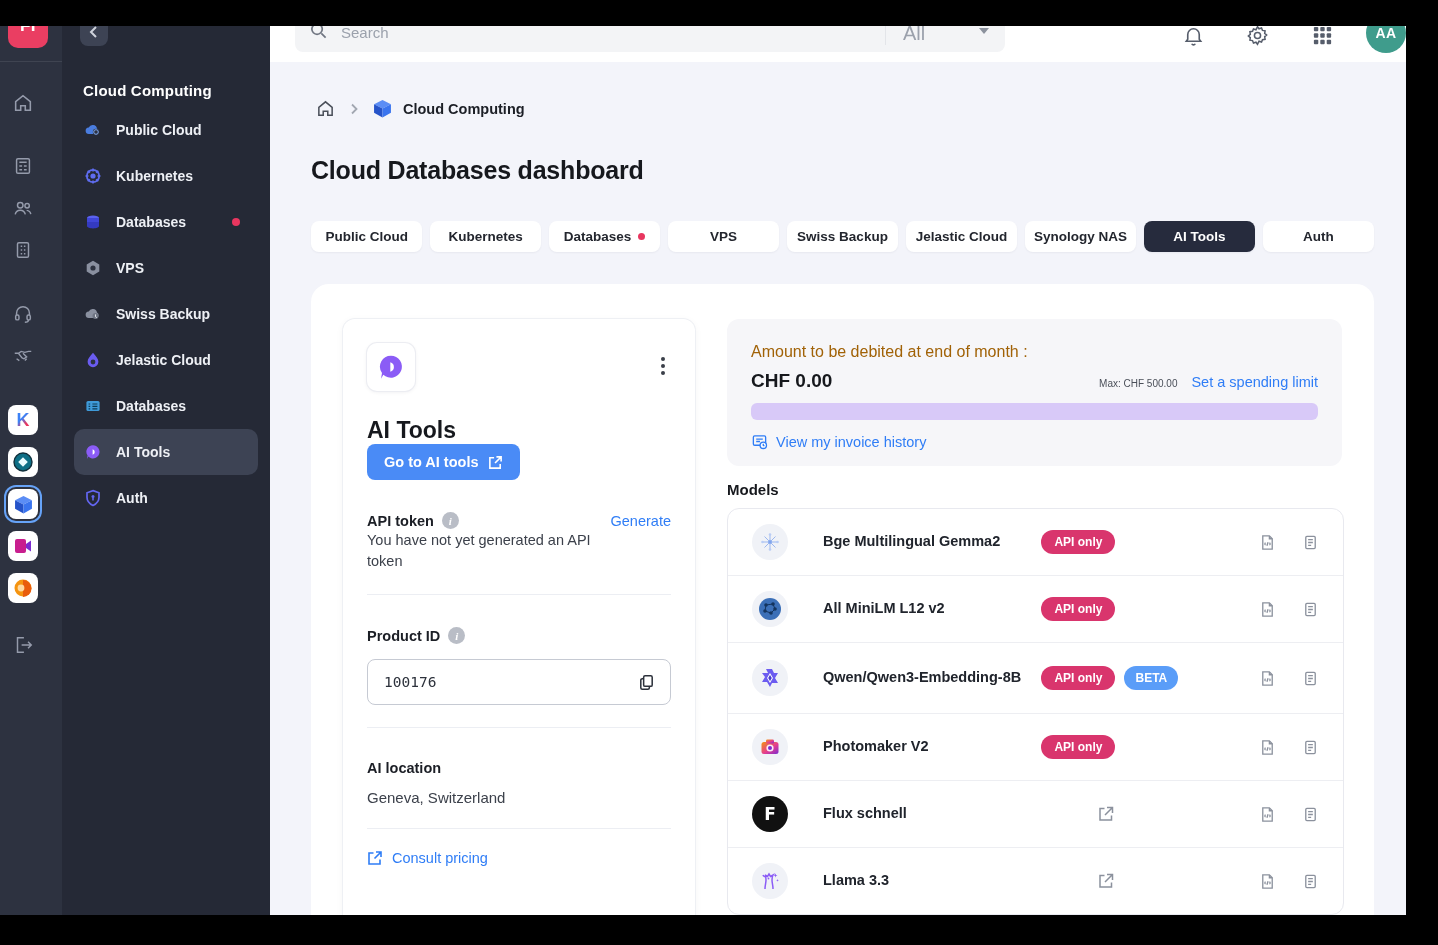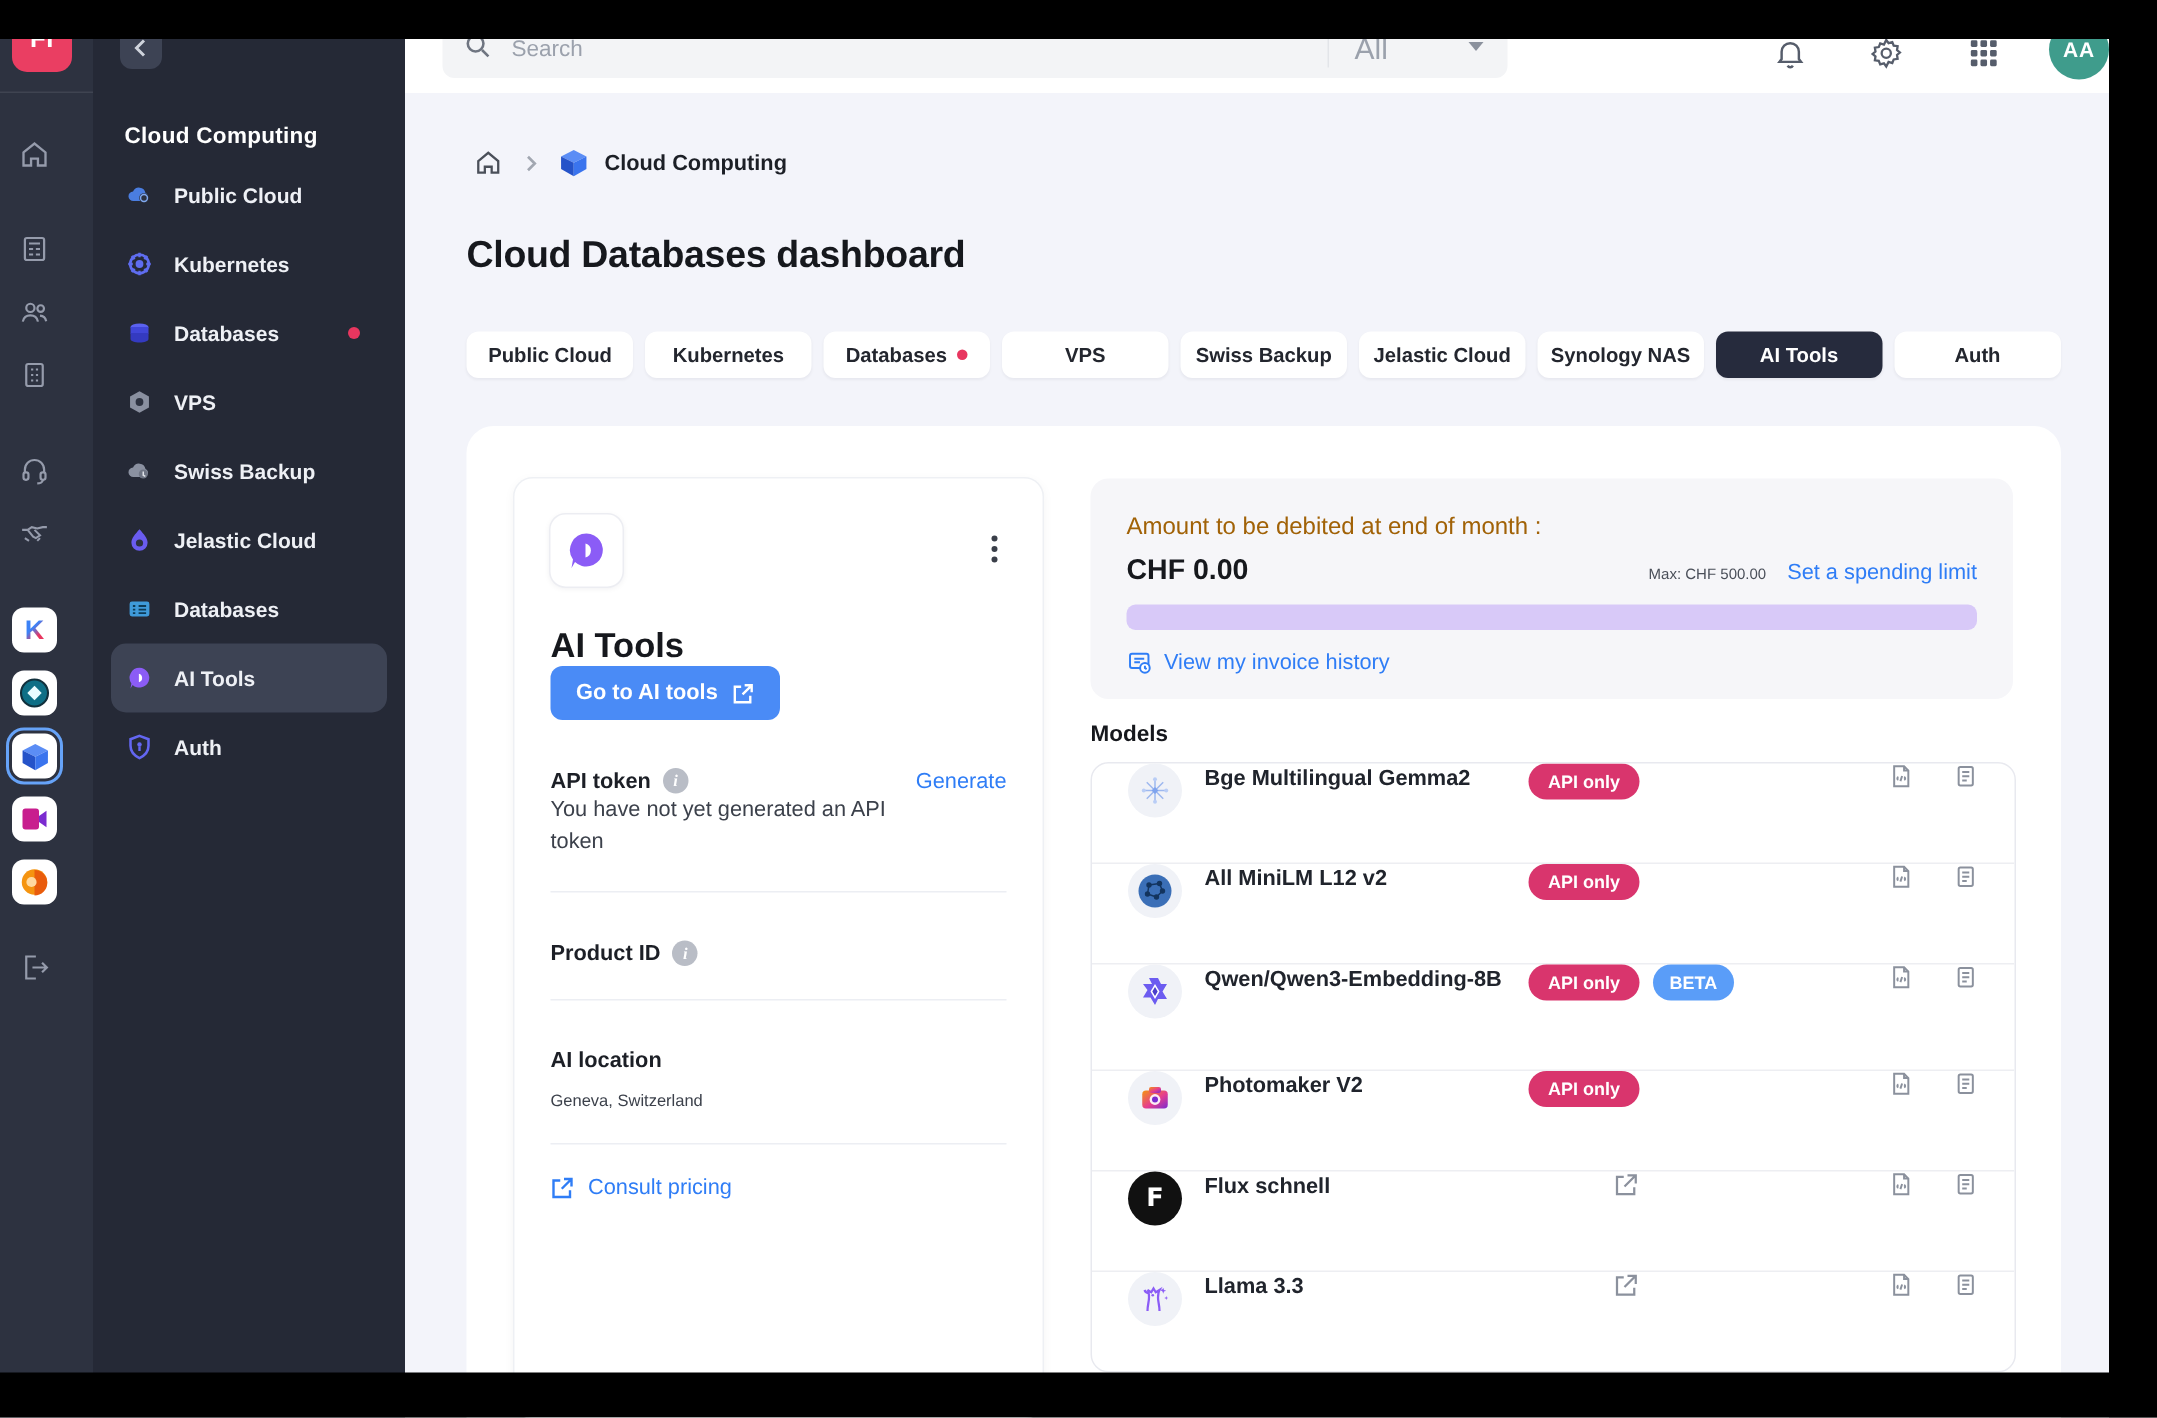--- a/index.html
+++ b/index.html
@@ -80,37 +80,37 @@
   .sec-lbl{font-size:14.5px;font-weight:700;color:#1c1f26;display:flex;align-items:center;gap:8px;}
   .info-ic{width:17px;height:17px;border-radius:50%;background:#b9bdc6;color:#fff;font-size:11px;font-weight:700;
     display:inline-flex;align-items:center;justify-content:center;font-family:"Liberation Serif",serif;font-style:italic;}
   .lnk{color:#2f7df6;font-size:14.5px;font-weight:500;cursor:pointer;text-decoration:none;}
   .gen{margin-left:auto;}
   .muted-p{margin-top:1px;font-size:14.5px;color:#3c414b;line-height:1.45;width:240px;}
   .hr{height:1px;background:#eceef3;margin-top:22px;}
   .idbox{margin-top:15px;height:44px;border:1px solid #c6cad3;border-radius:8px;display:flex;align-items:center;padding:0 14px;}
   .idbox input{border:0;outline:none;background:transparent;font-family:"DejaVu Sans Mono",monospace;font-size:14.5px;color:#2c313b;width:220px;}
   .copy-ic{margin-left:auto;width:19px;height:19px;color:#2c313b;cursor:pointer;}
-  .loc-val{margin-top:13px;font-size:11px;color:#3c414b;}
+  .loc-val{margin-top:13px;font-size:15px;color:#3c414b;}
   .price-lnk{margin-top:21px;display:flex;align-items:center;gap:9px;}
 
   
   .bill{position:absolute;left:416px;top:35px;width:615px;height:147px;background:#f6f6f9;border-radius:12px;padding:24px;box-sizing:border-box;}
   .bill .l1{font-size:16px;color:#a16207;}
   .bill .row2{margin-top:9px;display:flex;align-items:baseline;}
   .bill .amt{font-size:19px;font-weight:800;color:#16181d;}
   .bill .max{margin-left:auto;font-size:10px;color:#4a4f59;}
   .bill .limit{margin-left:14px;font-size:14.5px;}
   .pbar{margin-top:11px;height:17px;border-radius:6px;background:#d8c9f8;}
   .inv-row{margin-top:13px;display:flex;align-items:center;gap:8px;}
 
   
   .models-h{position:absolute;left:416px;top:197px;font-size:15px;font-weight:700;color:#16181d;}
   .mcard{position:absolute;left:416px;top:224px;width:615px;background:#fff;border:1px solid #e8e9ef;border-radius:12px;overflow:hidden;}
-  .mrow{display:flex;align-items:flex-start;padding:0 24px;min-height:66px;border-top:1px solid #edeef2;}
+  .mrow{display:flex;align-items:center;padding:0 24px;min-height:66px;border-top:1px solid #edeef2;gap:20px;}
   .mrow:first-child{border-top:0;}
   .mava{width:36px;height:36px;border-radius:50%;background:#f0f2f7;display:flex;align-items:center;justify-content:center;flex:0 0 36px;}
   .mname{margin-left:15px;width:216px;font-size:14.5px;font-weight:600;color:#20242c;line-height:1.45;}
   .mbadges{display:flex;align-items:center;gap:9px;width:215px;}
   .pill{border-radius:999px;padding:5px 13px;font-size:12px;font-weight:700;color:#fff;background:#d9356d;white-space:nowrap;}
   .pill.beta{background:#5a9df8;padding:5px 11px;}
   .ext-ic{width:18px;height:18px;color:#8b919d;margin-left:56px;}
   .mactions{margin-left:auto;display:flex;align-items:center;gap:26px;color:#8b919d;}
   .doc-ic{width:17px;height:17px;cursor:pointer;}
 
@@ -395,20 +395,27 @@
         <a class="lnk gen">Generate</a>
       </div>
       <div class="muted-p">You have not yet generated an API token</div>
       <div class="hr"></div>
 
       <div class="sec-row">
         <span class="sec-lbl">
             <span>Product ID</span>
             <span class="info-ic">i</span>
           </span>
+      </div>
+      <div class="idbox">
+        <input readonly="" value="100176" style="">
+        <svg class="copy-ic" viewBox="0 0 20 20" fill="none" stroke="currentColor" stroke-width="1.6">
+            <rect x="7" y="3" width="9" height="11" rx="1.5"></rect>
+            <path d="M13 14v1.5A1.5 1.5 0 0 1 11.5 17H5.5A1.5 1.5 0 0 1 4 15.5v-8A1.5 1.5 0 0 1 5.5 6H7"></path>
+          </svg>
       </div>
       <div class="hr"></div>
 
       <div class="sec-row">
           <span class="sec-lbl">AI location</span>
         </div>
       <div class="loc-val">Geneva, Switzerland</div>
       <div class="hr"></div>
 
       <div class="price-lnk">

